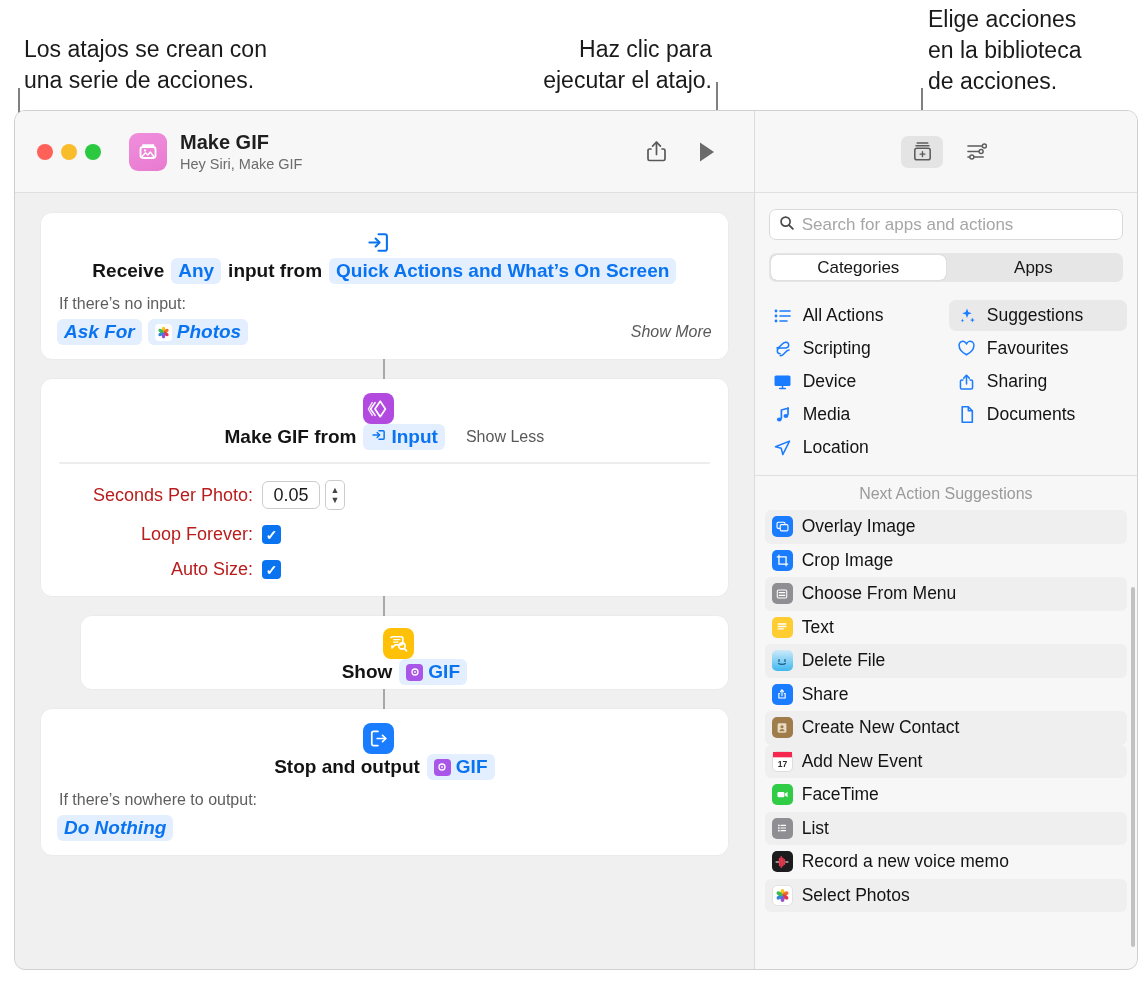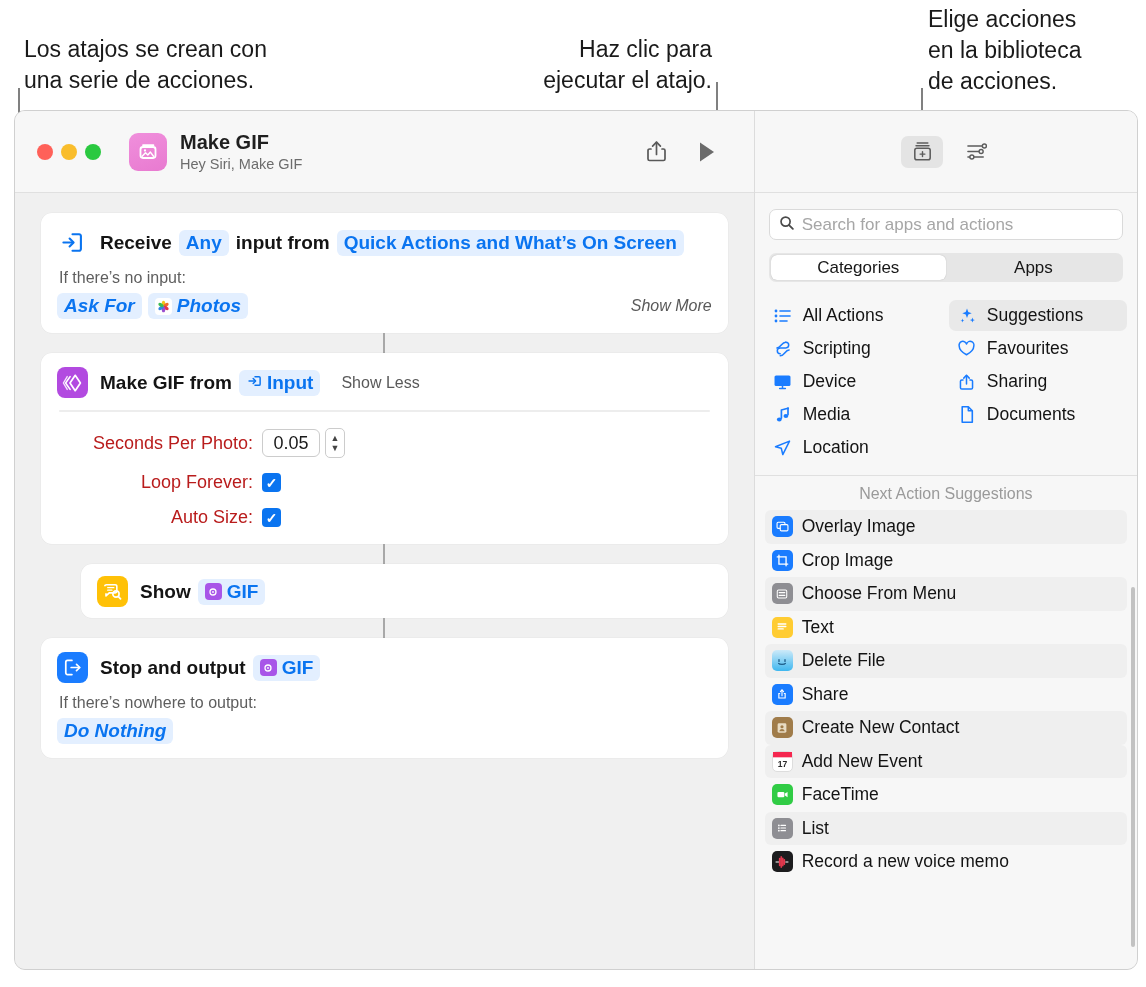--- a/index.html
+++ b/index.html
@@ -87,21 +87,21 @@
     width: 2px; height: 20px; background: #a8a8a8;
     margin: 0 auto;
   }
 
   .card {
     background: #ffffff;
     border-radius: 11px;
     padding: 14px 16px 14px 16px;
     box-shadow: 0 0 0 0.5px rgba(0,0,0,0.04);
   }
-  .card-head { display: flex; align-items: center; }
+  .card-head { display: flex; align-items: center; flex-direction: column; }
   .act-icon {
     width: 31px; height: 31px; border-radius: 8px; flex: none;
     display: flex; align-items: center; justify-content: center;
     margin-right: 12px;
   }
   .act-icon.plain { background: transparent; }
   .act-icon.purple { background: #b24ae0; }
   .act-icon.yellow { background: #ffc107; }
   .act-icon.blue { background: #1a7cff; }
 
@@ -370,21 +370,21 @@
           </div>
 
           <div class="param-row" style="margin-bottom:2px;">
             <div class="param-label">Auto Size:</div>
             <div class="checkbox">✓</div>
           </div>
         </div>
 
         <div class="connector"></div>
 
-        <div class="card" style="padding-top:12px;padding-bottom:11px;margin-left:40px;">
+        <div class="card" style="padding-top:12px;padding-bottom:4px;margin-left:40px;">
           <div class="card-head">
             <div class="act-icon yellow">
               <svg width="23" height="23" viewBox="0 0 24 24" fill="none">
                 <path d="M4 6.6a1.7 1.7 0 011.7-1.7h9.1a1.7 1.7 0 011.7 1.7v5.1a1.7 1.7 0 01-1.7 1.7H8.6L5.2 16.6v-2.9" stroke="#fff" stroke-width="1.7" stroke-linejoin="round"></path>
                 <path d="M7 8h6.4M7 10.6h4.4" stroke="#fff" stroke-width="1.4" stroke-linecap="round"></path>
                 <circle cx="15.6" cy="14.6" r="3.3" stroke="#fff" stroke-width="1.7"></circle>
                 <path d="M18.2 17.3l2.2 2.3" stroke="#fff" stroke-width="1.8" stroke-linecap="round"></path>
               </svg>
             </div>
             <div class="act-title">
@@ -691,20 +691,35 @@
           <span class="si" style="background:#1c1c1e;">
             <svg width="16" height="16" viewBox="0 0 16 16" fill="none">
               <path d="M2 8h2.6" stroke="#fff" stroke-width="1" stroke-linecap="round"></path>
               <path d="M5.6 4.6v6.8M7.2 2.8v10.4M8.8 4.2v7.6M10.4 5.8v4.4" stroke="#e8394f" stroke-width="1.5" stroke-linecap="round"></path>
               <path d="M11.8 8H14" stroke="#fff" stroke-width="1" stroke-linecap="round"></path>
             </svg>
           </span>
           <span>Record a new voice memo</span>
         </div>
 
+        <div class="sugg alt">
+          <span class="si" style="background:#fff;border:0.5px solid #e2e2e2;">
+            <svg width="17" height="17" viewBox="0 0 18 18">
+              <g transform="translate(9,9)">
+                <ellipse cx="0" cy="-3.5" rx="2.1" ry="3.5" fill="#f5c518"></ellipse>
+                <ellipse cx="0" cy="-3.5" rx="2.1" ry="3.5" fill="#f06a2a" transform="rotate(60)"></ellipse>
+                <ellipse cx="0" cy="-3.5" rx="2.1" ry="3.5" fill="#e3354a" transform="rotate(120)"></ellipse>
+                <ellipse cx="0" cy="-3.5" rx="2.1" ry="3.5" fill="#9a4fd0" transform="rotate(180)"></ellipse>
+                <ellipse cx="0" cy="-3.5" rx="2.1" ry="3.5" fill="#2f86e0" transform="rotate(240)"></ellipse>
+                <ellipse cx="0" cy="-3.5" rx="2.1" ry="3.5" fill="#3cba54" transform="rotate(300)"></ellipse>
+              </g>
+            </svg>
+          </span>
+          <span>Select Photos</span>
+        </div>
 
       </div>
 
       <div id="scrollbar"></div>
     </div>
 
   </div>
 </div>
 
 </body></html>

